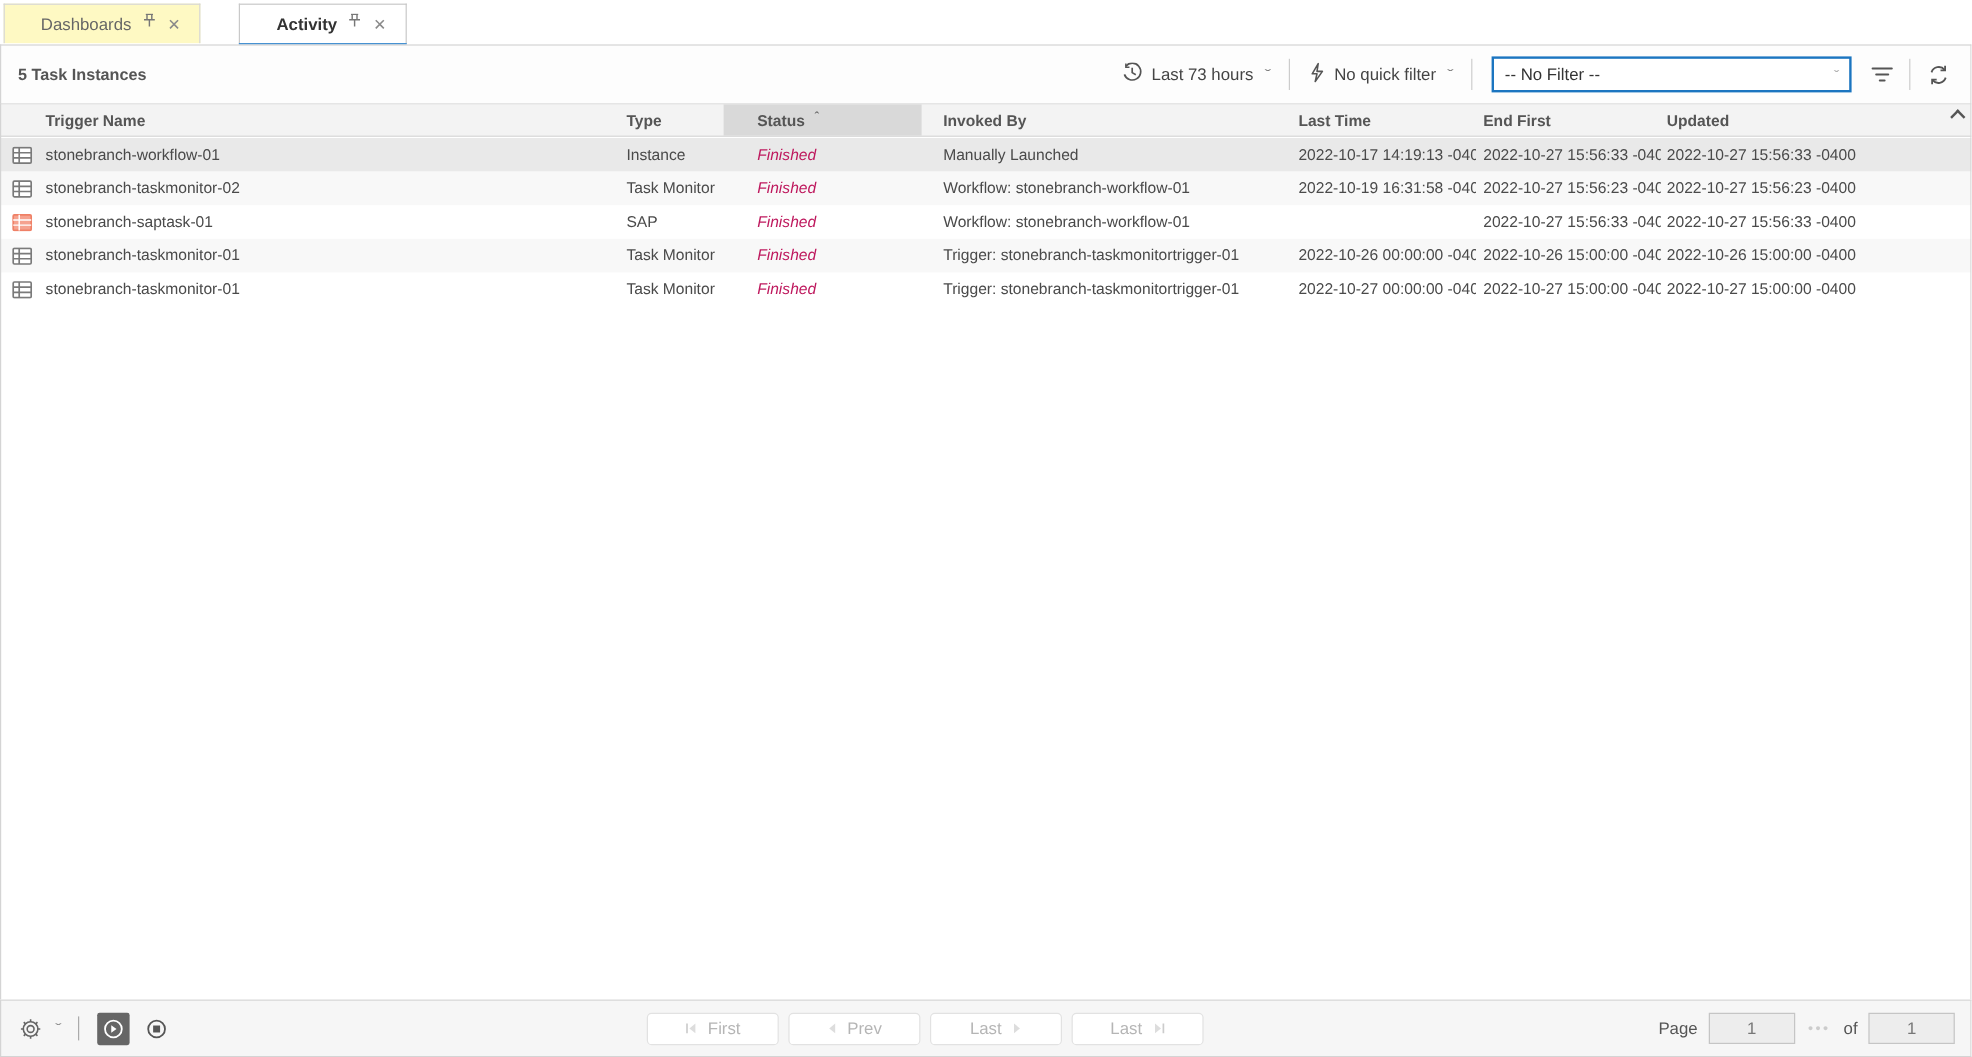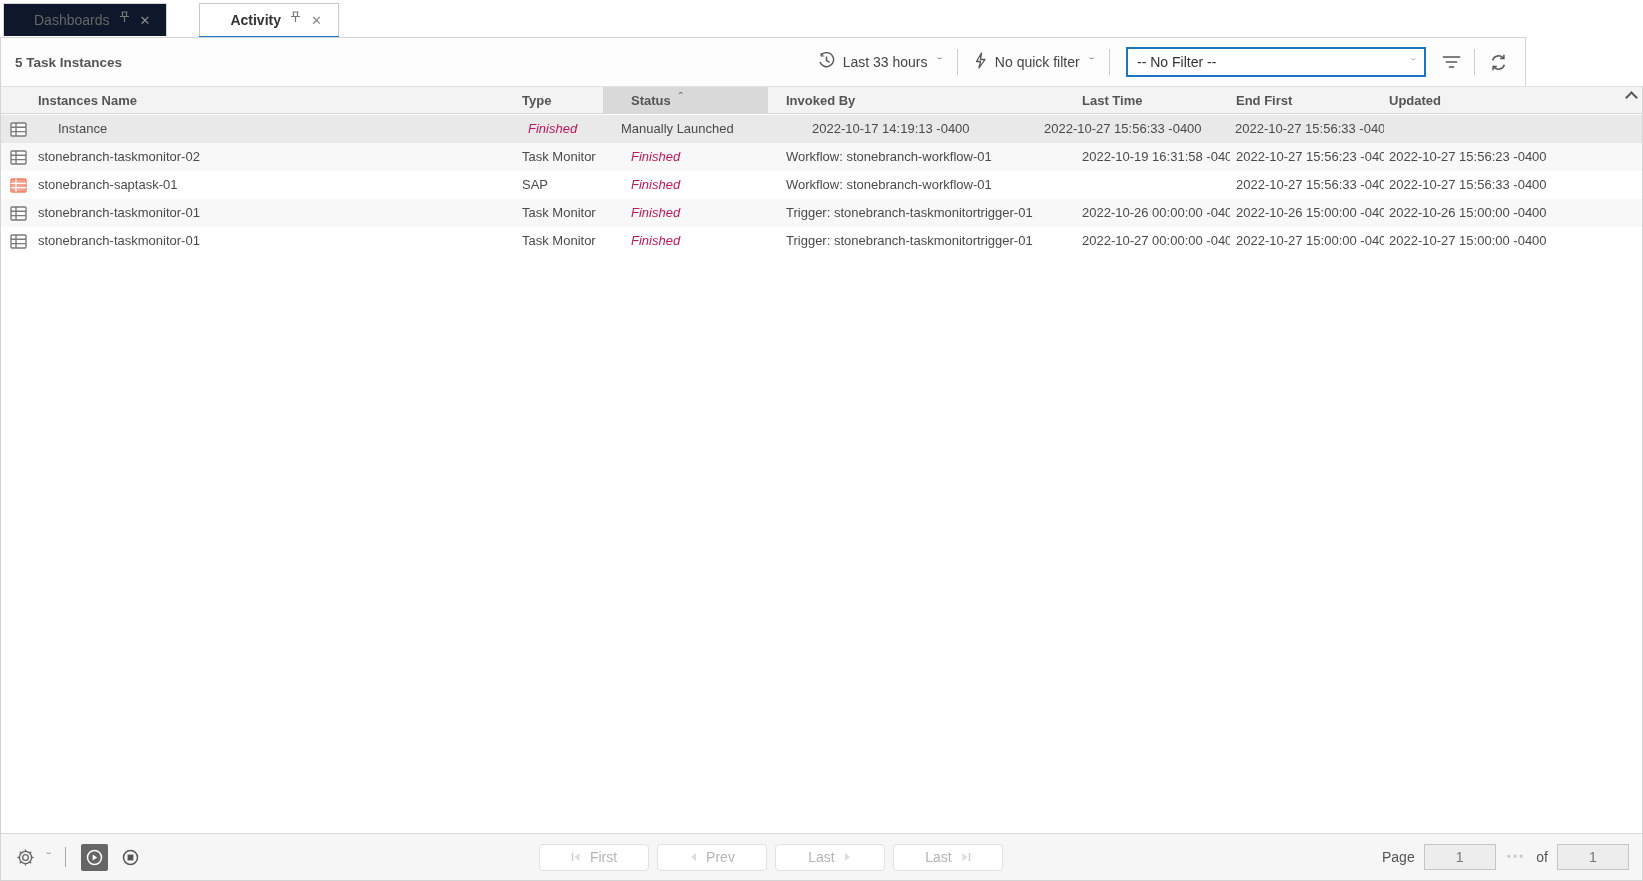--- a/index.html
+++ b/index.html
@@ -2,29 +2,29 @@
 <html><head>
 <meta charset="utf-8">
 <style>
   * { box-sizing: border-box; margin: 0; padding: 0; }
   html,body { width:1643px; height:881px; background:#fff; font-family:"Liberation Sans", sans-serif; overflow:hidden; }
   body { position:relative; color:#4a4a4a; font-size:13px; }
 
   
   .tabbar { height:36px; display:flex; align-items:flex-end; background:#fff; }
   .tab { display:flex; align-items:center; height:33px; padding:0 16px 0 30px; margin-left:3px;
-         background:#0f172a; border:1px solid #d6d6d6; border-bottom:none; color:#666; font-size:14px; cursor:pointer; }
+         background:#fef9c3; border:1px solid #d6d6d6; border-bottom:none; color:#666; font-size:14px; cursor:pointer; }
   .tab.active { background:#fff; color:#333; font-weight:bold; border-color:#c9c9c9; position:relative;margin-left:32px; }
   .tab.active::after { content:""; position:absolute; left:-1px; right:-1px; bottom:-3px; height:3px; background:#1b78c8; }
   .tab .pin { margin-left:9px; margin-top:-4px; }
   .tab .close { margin-left:10px; color:#8a8a8a; font-size:13px; font-weight:normal; }
   .tabfill { flex:1; }
 
   
-  .toolbar { position:absolute; top:37px; left:0; width:1526px; height:49px; background:#fdfdfd;
+  .toolbar { position:absolute; top:37px; left:0; width:1643px; height:49px; background:#fdfdfd;
              border:1px solid #d4d4d4; border-bottom:none; display:flex; align-items:center; padding:0 14px; }
   .count { font-weight:bold; color:#555; font-size:13.5px; }
   .spacer { flex:1; }
   .tgroup { display:flex; align-items:center; gap:8px; color:#444; font-size:14px; cursor:pointer; }
   .vdiv { width:1px; height:26px; background:#ccc; margin:0 16px; }
   .chev { color:#777; font-size:10px; transform:scaleX(1.6); display:inline-block; margin-left:2px; }
   .fselect { width:300px; height:30px; border:2px solid #1b75c0; background:#fff; display:flex; align-items:center;
              justify-content:space-between; padding:0 9px; font-size:14px; color:#333; margin-right:12px; cursor:pointer; }
   .fselect .chev { font-size:9px; color:#999; }
   .iconbtn { display:flex; align-items:center; justify-content:center; width:26px; height:26px; cursor:pointer; }
@@ -95,21 +95,21 @@
   <div class="spacer"></div>
 
   <div class="tgroup">
     <span>
       <svg width="17" height="17" viewBox="0 0 17 17" fill="none" stroke="#555" stroke-width="1.4">
         <path d="M3.2 3.2 A7 7 0 1 1 2 10"></path>
           <path d="M3.2 1 v3 h3" stroke-width="1.2"></path>
         <path d="M8.5 4.5 v4 l3 1.8"></path>
         </svg>
     </span>
-    <span>Last 33 hours</span>
+    <span>Last 73 hours</span>
     <span class="chev">ˇ</span>
   </div>
 
   <div class="vdiv"></div>
 
   <div class="tgroup">
     <span>
       <svg width="13" height="17" viewBox="0 0 13 17" fill="none" stroke="#555" stroke-width="1.3">
         <path d="M7.5 1 L2.5 9.5 h4 L5 16 l6 -8.5 h-4.5 z" stroke-linejoin="round"></path>
         </svg>
@@ -140,21 +140,21 @@
       <path d="M14.5 5.2 A6.3 6.3 0 0 0 3.6 7.3"></path>
         <path d="M14.9 1.8 v3.8 h-3.8" fill="none"></path>
       <path d="M4.5 13.8 A6.3 6.3 0 0 0 15.4 11.7"></path>
         <path d="M4.1 17.2 v-3.8 h3.8" fill="none"></path>
       </svg>
   </span>
 </div>
 
 <div class="gridrow ghead">
   <div class="cell"></div>
-  <div class="cell c-name">Instances Name</div>
+  <div class="cell c-name">Trigger Name</div>
   <div class="cell c-type">Type</div>
   <div class="cell c-status">
     <span>Status</span><span class="caret">ˆ</span>
   </div>
   <div class="cell c-invoked">Invoked By</div>
   <div class="cell c-start">Last Time</div>
   <div class="cell c-end">End First</div>
   <div class="cell c-upd">Updated</div>
 </div>
 <div class="scrollup"></div>
@@ -163,20 +163,21 @@
 
   <div class="gridrow row sel">
     <div class="ticon">
       <svg width="17" height="15" viewBox="0 0 17 15">
           <g stroke="#7a7a7a" stroke-width="1.4" fill="#fff">
         <rect x="1" y="1" width="15" height="13" rx="1"></rect>
             <path d="M6 1 v13 M1 5.3 h15 M1 9.6 h15" fill="none"></path>
           </g>
         </svg>
     </div>
+    <div class="cell c-name">stonebranch-workflow-01</div>
     <div class="cell c-type">Instance</div>
     <div class="cell c-status">Finished</div>
     <div class="cell c-invoked">Manually Launched</div>
     <div class="cell c-start">2022-10-17 14:19:13 -0400</div>
     <div class="cell c-end">2022-10-27 15:56:33 -0400</div>
     <div class="cell c-upd">2022-10-27 15:56:33 -0400</div>
   </div>
 
   <div class="gridrow row alt">
     <div class="ticon">

